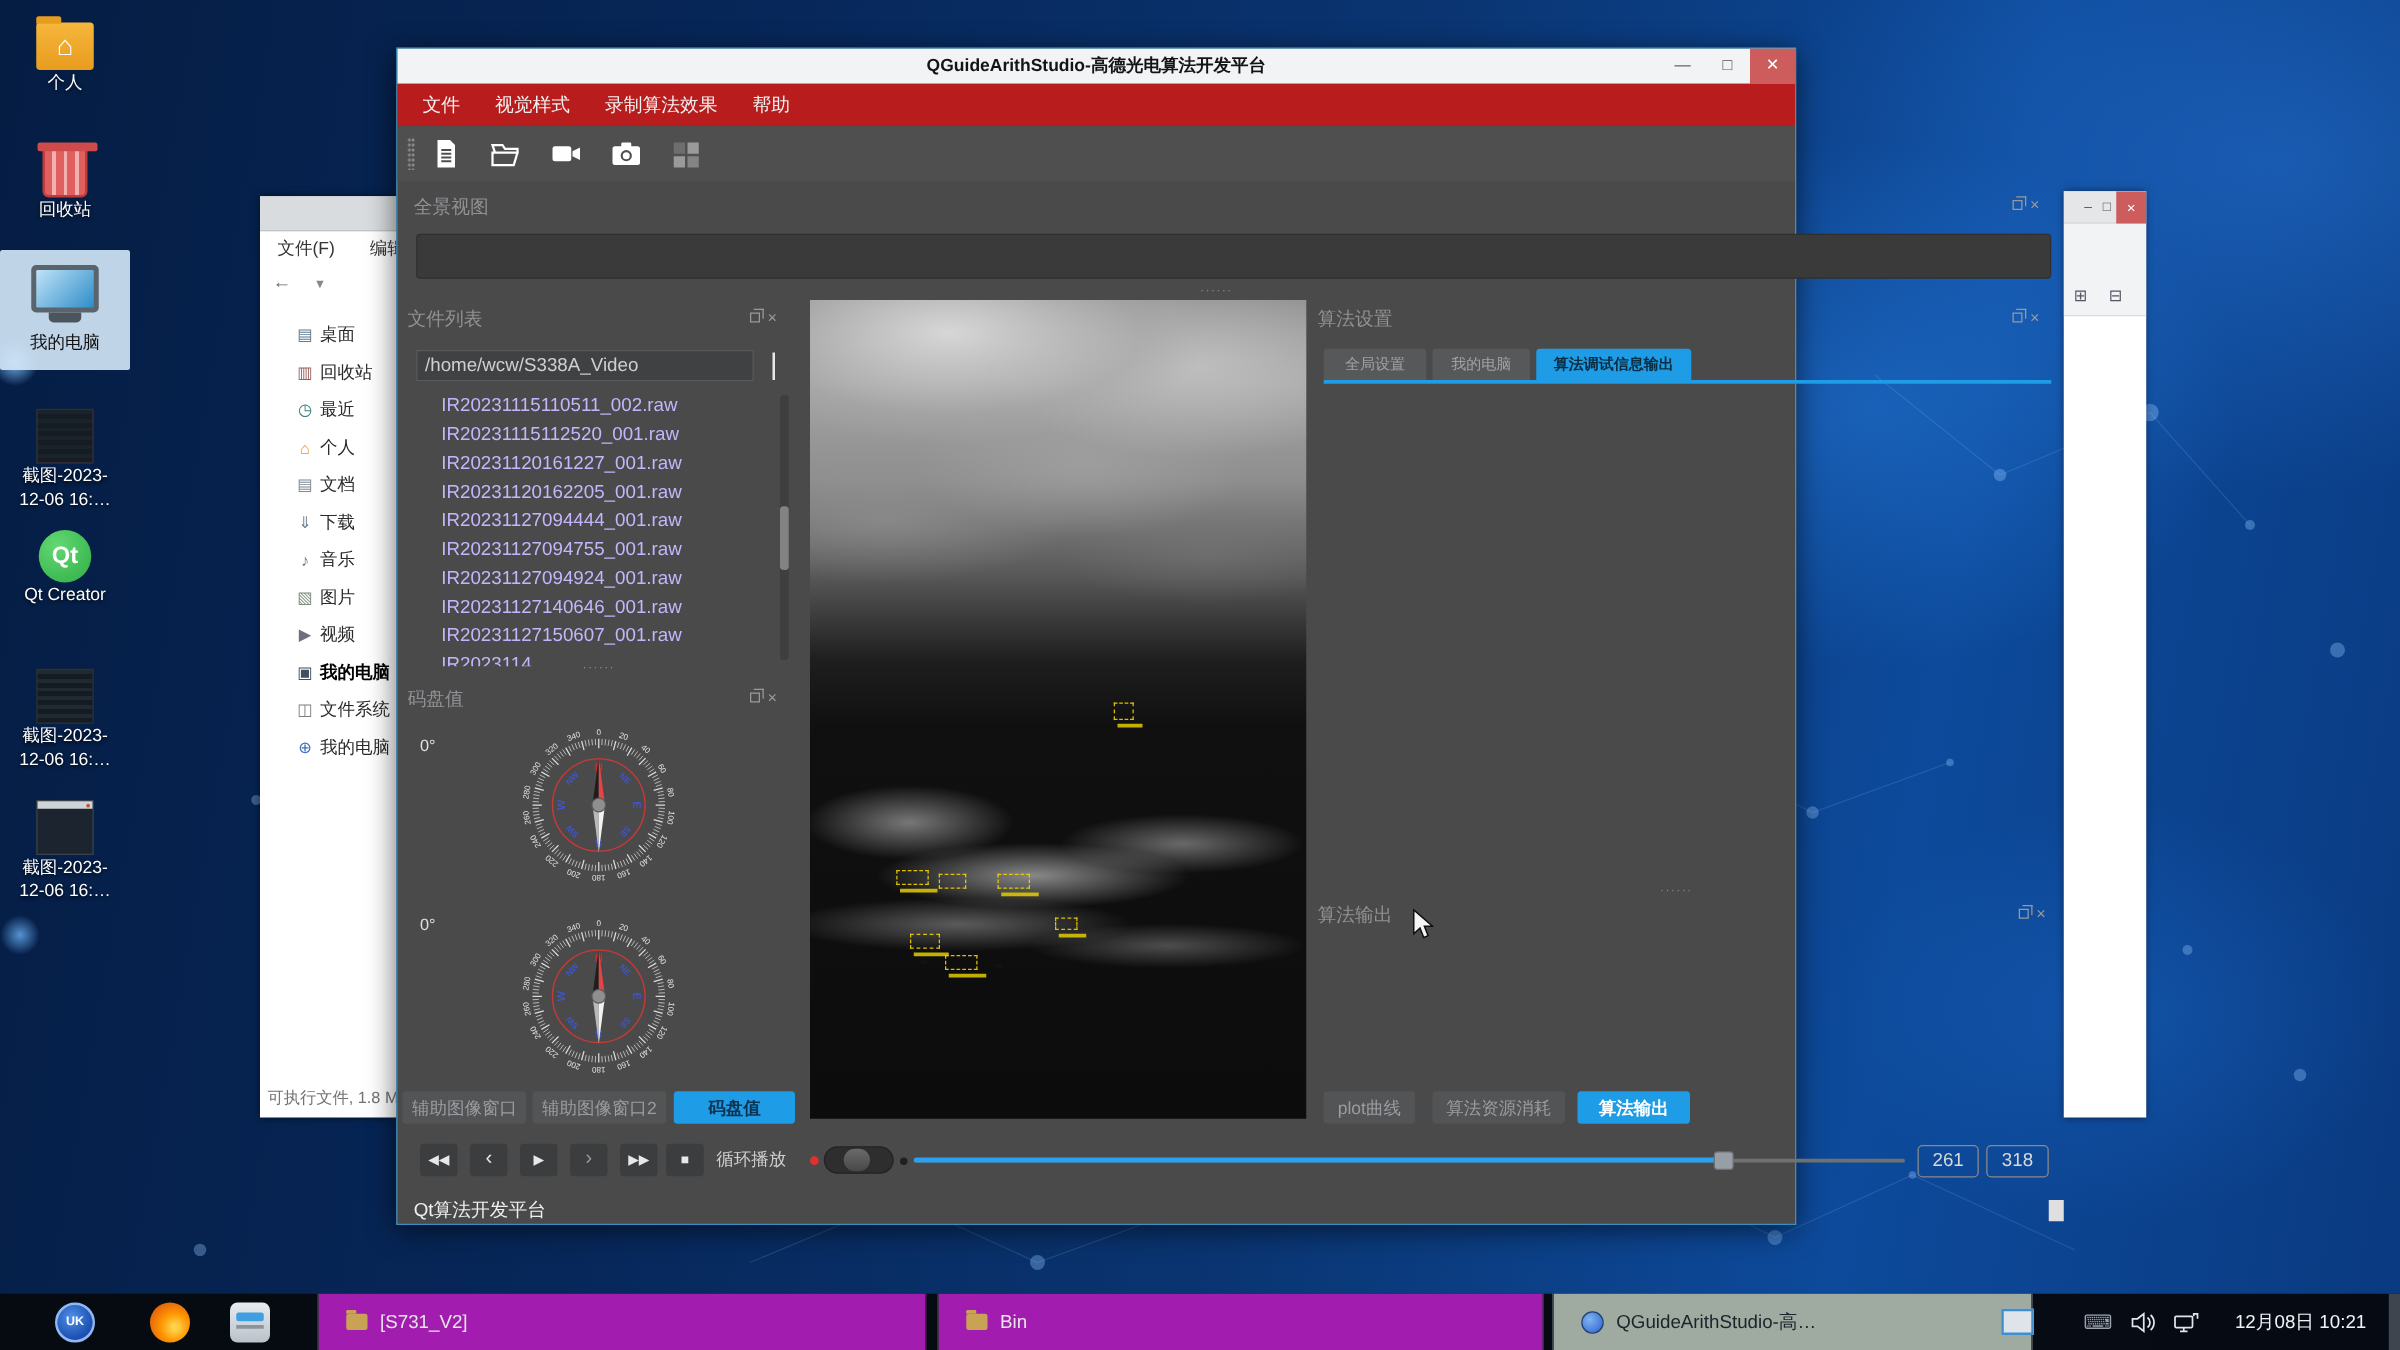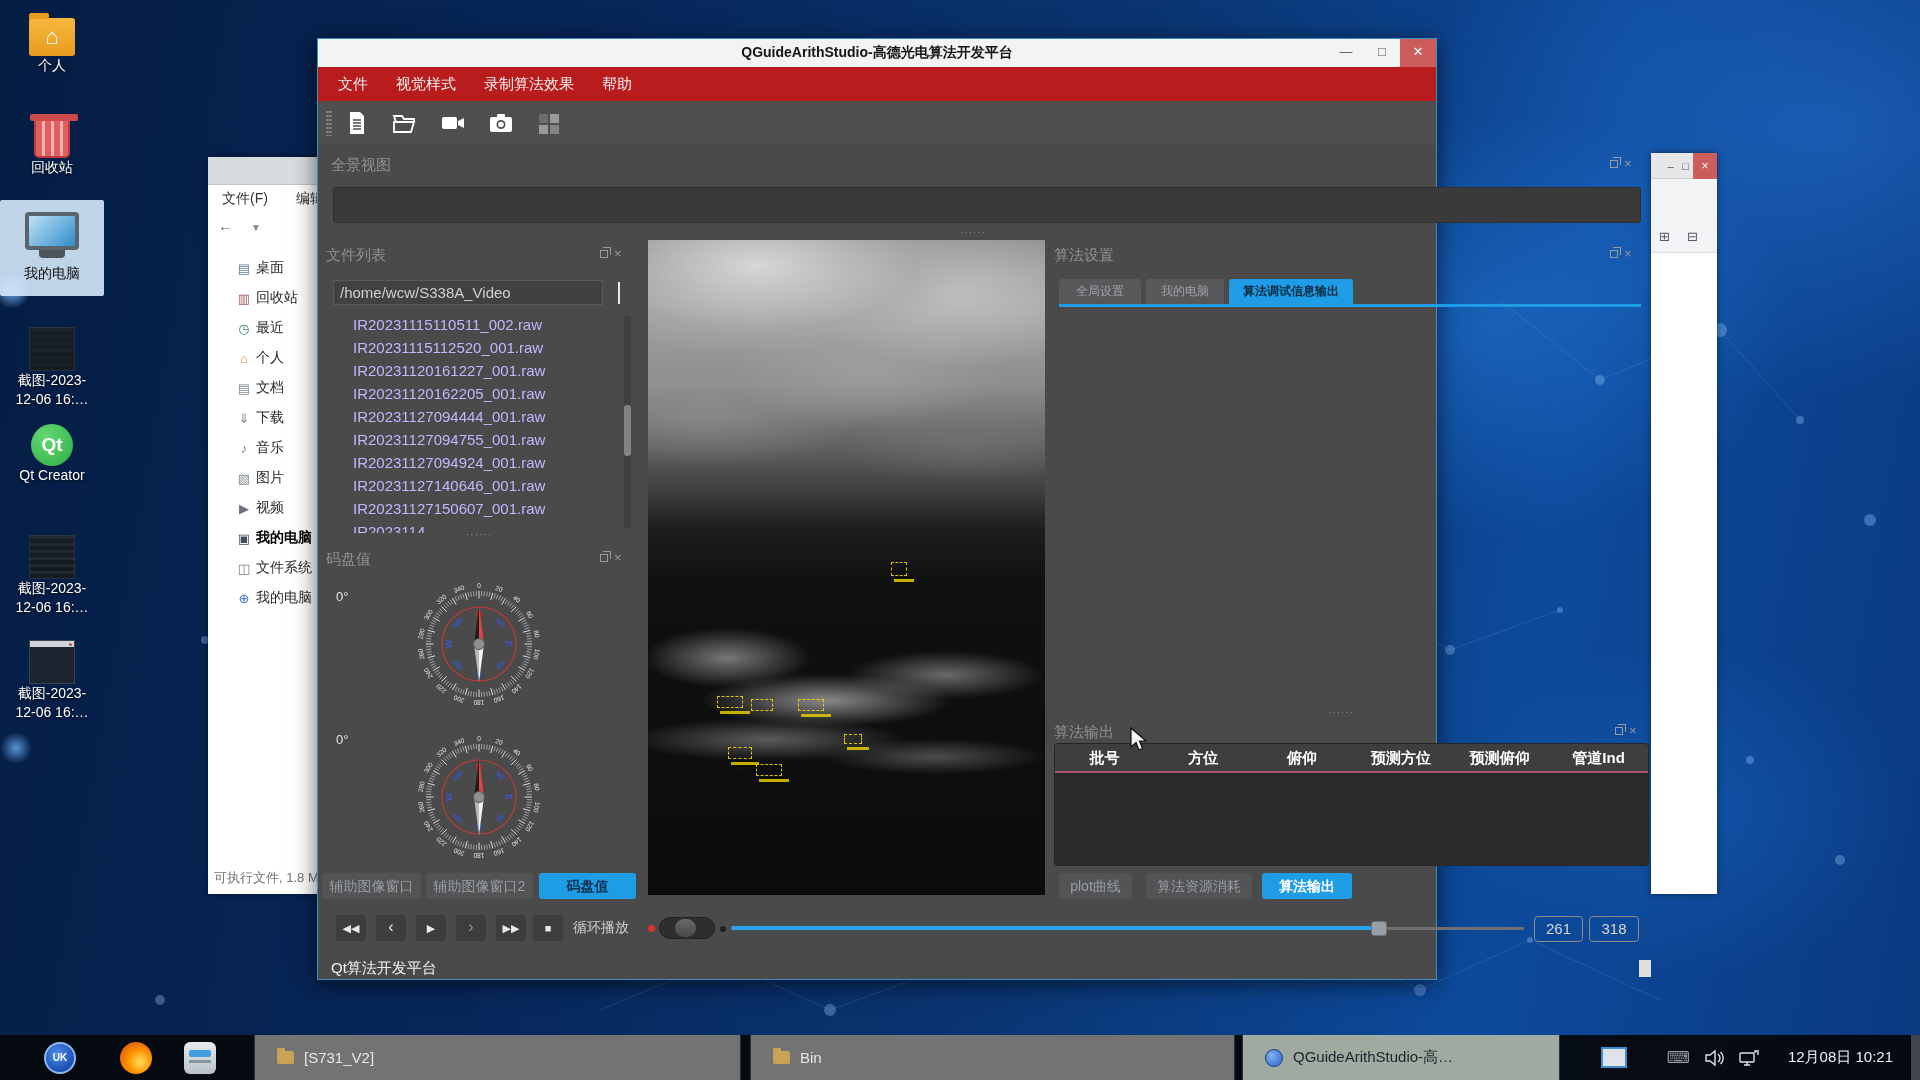--- a/index.html
+++ b/index.html
@@ -154,21 +154,21 @@
   .cursor{position:absolute;left:811px;top:688px;pointer-events:none;z-index:50;}
 
   
   .taskbar{position:absolute;left:0;top:1035px;width:1920px;height:45px;background:rgba(6,9,15,.96);display:flex;align-items:center;}
   .tb-launch{width:32px;height:32px;border-radius:50%;margin-left:12px;position:relative;}
   .tb-uk{margin-left:44px;background:radial-gradient(circle at 40% 35%,#4f8fe8,#1b4fb0 70%);border:2px solid #8fb8f5;color:#fff;font-size:10px;font-weight:bold;text-align:center;line-height:28px;}
   .tb-ff{margin-left:44px;background:radial-gradient(circle at 62% 62%,#ffd24a 8%,#ff9500 40%,#e05e10 80%);}
   .tb-fm{margin-left:32px;border-radius:6px;background:linear-gradient(#e8ecef,#b9c2c9);}
   .tb-fm::before{content:'';position:absolute;left:5px;top:8px;right:5px;height:7px;background:#3f9fe0;border-radius:2px;}
   .tb-fm::after{content:'';position:absolute;left:5px;top:18px;right:5px;height:3px;background:#8a949c;}
-  .taskbtn{height:45px;display:flex;align-items:center;padding-left:22px;border-left:1px solid #2a3139;border-right:1px solid #2a3139;background:#737373;color:#e6e6e6;font-size:15px;}
+  .taskbtn{height:45px;display:flex;align-items:center;padding-left:22px;border-left:1px solid #2a3139;border-right:1px solid #2a3139;background:#a21caf;color:#e6e6e6;font-size:15px;}
   .taskbtn .fold{width:17px;height:13px;background:#c9a355;border-radius:2px;margin-right:10px;position:relative;}
   .taskbtn .fold::before{content:'';position:absolute;top:-3px;left:0;width:8px;height:3px;background:#c9a355;border-radius:1px 1px 0 0;}
   .taskbtn.active{background:#9faaa0;color:#1d232b;}
   .appdot{width:18px;height:18px;border-radius:50%;background:radial-gradient(circle at 35% 35%,#7fb3f5,#2a62c8);margin-right:10px;border:1px solid #1d3f7a;}
   .tray{position:absolute;right:0;top:0;height:45px;display:flex;align-items:center;}
   .tray-white{width:26px;height:21px;background:#dfe3ea;border:2px solid #3f8fd0;margin-right:40px;}
   .tray-ico{margin-right:14px;color:#9aa2ac;}
   .clock{color:#eef2f7;font-size:15px;margin:0 14px;}
   .showdesk{width:9px;height:45px;background:#3f454e;margin-left:4px;}
 </style>
@@ -746,30 +746,20 @@
   <div class="tab" style="left:828px;top:240px;width:78px">我的电脑</div>
   <div class="tab active" style="left:911px;top:240px;width:124px">算法调试信息输出</div>
   <div class="tab-underline"></div>
 
   <div class="split-dots" style="left:1010px;top:668px">······</div>
   <div class="p-title" style="left:736px;top:684px">算法输出</div>
   <div class="picos" style="left:1297px;top:687px">
     <span class="pico-float"></span>
     <span class="pico-close">×</span>
   </div>
-  <div class="outtable">
-    <div class="ot-head">
-      <span>批号</span>
-      <span>方位</span>
-      <span>俯仰</span>
-      <span>预测方位</span>
-      <span>预测俯仰</span>
-      <span>管道Ind</span>
-    </div>
-  </div>
 
   <div class="btab" style="left:741px;top:834px;width:73px">plot曲线</div>
   <div class="btab" style="left:828px;top:834px;width:106px">算法资源消耗</div>
   <div class="btab active lighttxt" style="left:944px;top:834px;width:90px">算法输出</div>
 
   <div class="pbtn" style="left:18px">◀◀</div>
   <div class="pbtn thin" style="left:58px">‹</div>
   <div class="pbtn" style="left:98px">▶</div>
   <div class="pbtn thin dim" style="left:138px">›</div>
   <div class="pbtn" style="left:178px">▶▶</div>
@@ -799,21 +789,21 @@
   <div class="tb-launch tb-ff"></div>
   <div class="tb-launch tb-fm"></div>
   <div class="taskbtn" style="margin-left:38px;width:487px">
     <div class="fold"></div>
     <span>[S731_V2]</span>
   </div>
   <div class="taskbtn" style="margin-left:9px;width:485px">
     <div class="fold"></div>
     <span>Bin</span>
   </div>
-  <div class="taskbtn active" style="margin-left:7px;width:318px">
+  <div class="taskbtn active" style="margin-left:7px;width:384px">
     <div class="appdot"></div>
     <span>QGuideArithStudio-高…</span>
   </div>
   <div class="tray">
     <div class="tray-white"></div>
     <span class="tray-ico">⌨</span>
     <svg class="tray-ico" width="20" height="18">
       <path d="M2,6 h4 l5,-4 v14 l-5,-4 h-4 z" fill="none" stroke="#dfe5ec" stroke-width="1.4"></path>
       <path d="M14,5 a5,5 0 0 1 0,8 M16.5,3 a8,8 0 0 1 0,12" fill="none" stroke="#dfe5ec" stroke-width="1.4"></path>
     </svg>

